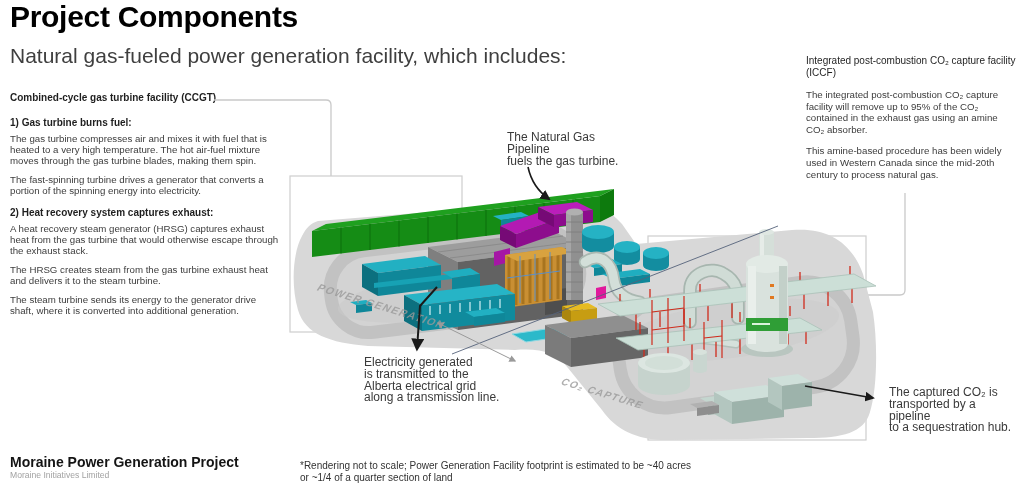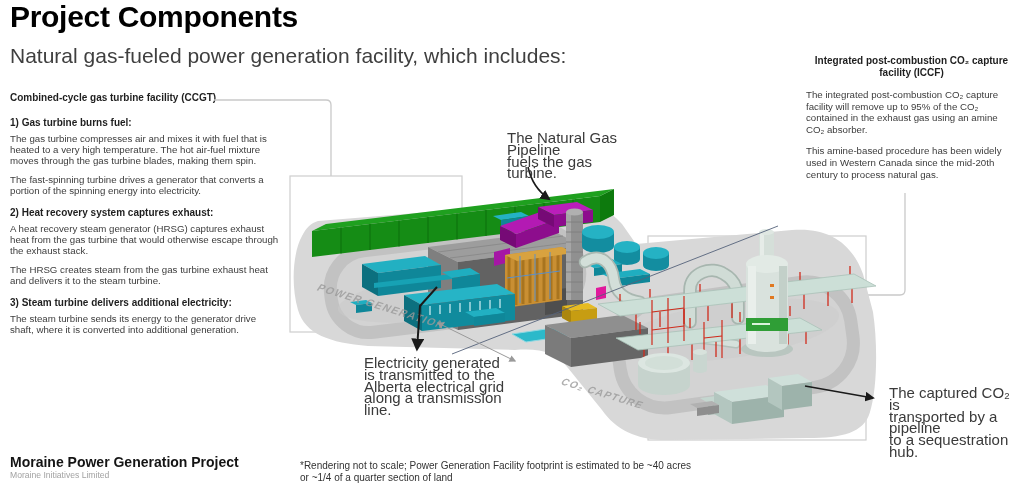--- a/index.html
+++ b/index.html
@@ -13,24 +13,24 @@
   #page-subtitle { left:10px; top:44px; font-size:21px; color:#3f3f3f; }
 
   
   #ccgt-col { left:10px; top:92px; width:274px; color:#3c3c3c; }
   #ccgt-col .col-header { font-size:10px; font-weight:700; color:#1f1f1f; margin-bottom:14px; }
   #ccgt-col h3 { font-size:10px; font-weight:700; color:#1f1f1f; margin:11px 0 5px 0; }
   #ccgt-col p { font-size:9.7px; line-height:11px; margin:0 4px 8px 0; }
 
   
   #iccf-col { left:806px; top:55px; width:211px; color:#3c3c3c; }
-  #iccf-col .col-header { font-size:10px; font-weight:700; color:#1f1f1f; line-height:12px; margin-bottom:10px;text-align:center; }
+  #iccf-col .col-header { font-size:10px; font-weight:400; color:#1f1f1f; line-height:12px; margin-bottom:10px; }
   #iccf-col p { font-size:9.7px; line-height:11.6px; margin:0 0 10px 0; }
 
-  .callout { font-size:15px; line-height:11.8px; color:#3a3a3a; white-space:pre-line; z-index:5; }
+  .callout { font-size:12px; line-height:11.8px; color:#3a3a3a; white-space:pre-line; z-index:5; }
   #callout-gas { left:507px; top:132px; width:125px; }
   #callout-elec { left:364px; top:357px; width:145px; }
   #callout-co2 { left:889px; top:369px; width:130px;margin-top:18px; }
 
   #footnote { left:300px; top:460px; width:400px; font-size:10px; line-height:12px; color:#333; }
   #footer-project { left:10px; top:454px; font-size:14px; font-weight:700; color:#141414; }
   #footer-company { left:10px; top:470px; font-size:8.6px; color:#a2a2a2; }
 
   svg.layer { position:absolute; left:0; top:0; width:1024px; height:493px; }
   #annos-under { z-index:1; }
@@ -309,21 +309,20 @@
   <div class="abs" id="page-subtitle">Natural gas-fueled power generation facility, which includes:</div>
 
   <div class="abs" id="ccgt-col">
     <div class="col-header">Combined-cycle gas turbine facility (CCGT)</div>
     <h3>1) Gas turbine burns fuel:</h3>
     <p>The gas turbine compresses air and mixes it with fuel that is heated to a very high temperature. The hot air-fuel mixture moves through the gas turbine blades, making them spin.</p>
     <p>The fast-spinning turbine drives a generator that converts a portion of the spinning energy into electricity.</p>
     <h3>2) Heat recovery system captures exhaust:</h3>
     <p>A heat recovery steam generator (HRSG) captures exhaust heat from the gas turbine that would otherwise escape through the exhaust stack.</p>
     <p>The HRSG creates steam from the gas turbine exhaust heat and delivers it to the steam turbine.</p>
-    <h3>3) Steam turbine delivers additional electricity:</h3>
     <p>The steam turbine sends its energy to the generator drive shaft, where it is converted into additional generation.</p>
   </div>
 
   <div class="abs" id="iccf-col">
     <div class="col-header">Integrated post-combustion CO₂ capture facility (ICCF)</div>
     <p>The integrated post-combustion CO₂ capture facility will remove up to 95% of the CO₂ contained in the exhaust gas using an amine CO₂ absorber.</p>
     <p>This amine-based procedure has been widely used in Western Canada since the mid-20th century to process natural gas.</p>
   </div>
 
   <div class="abs callout" id="callout-gas">The Natural Gas Pipeline

